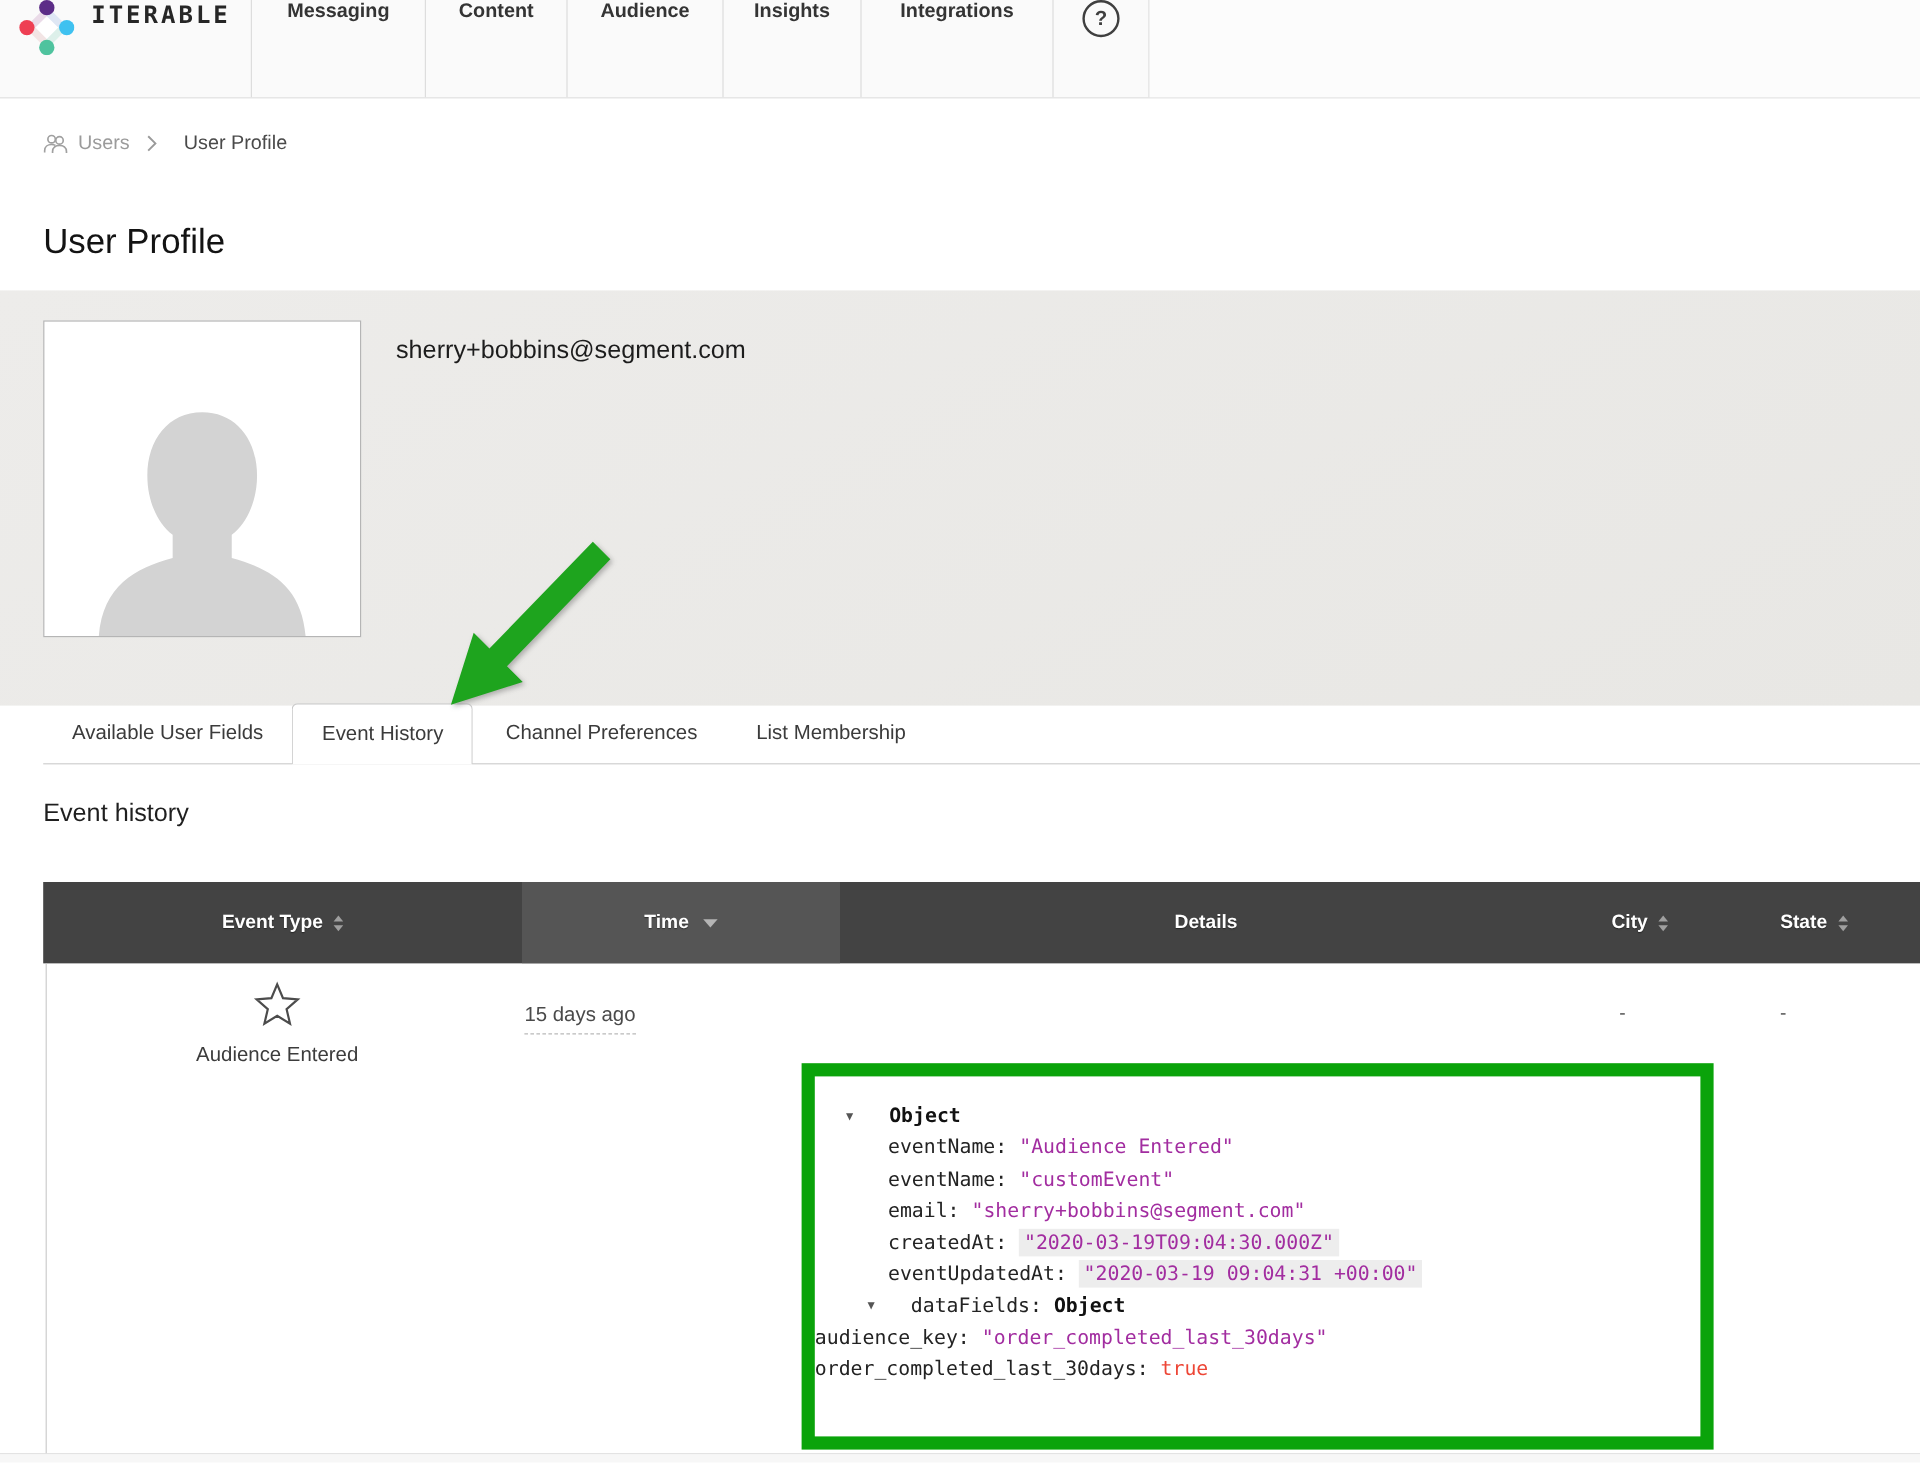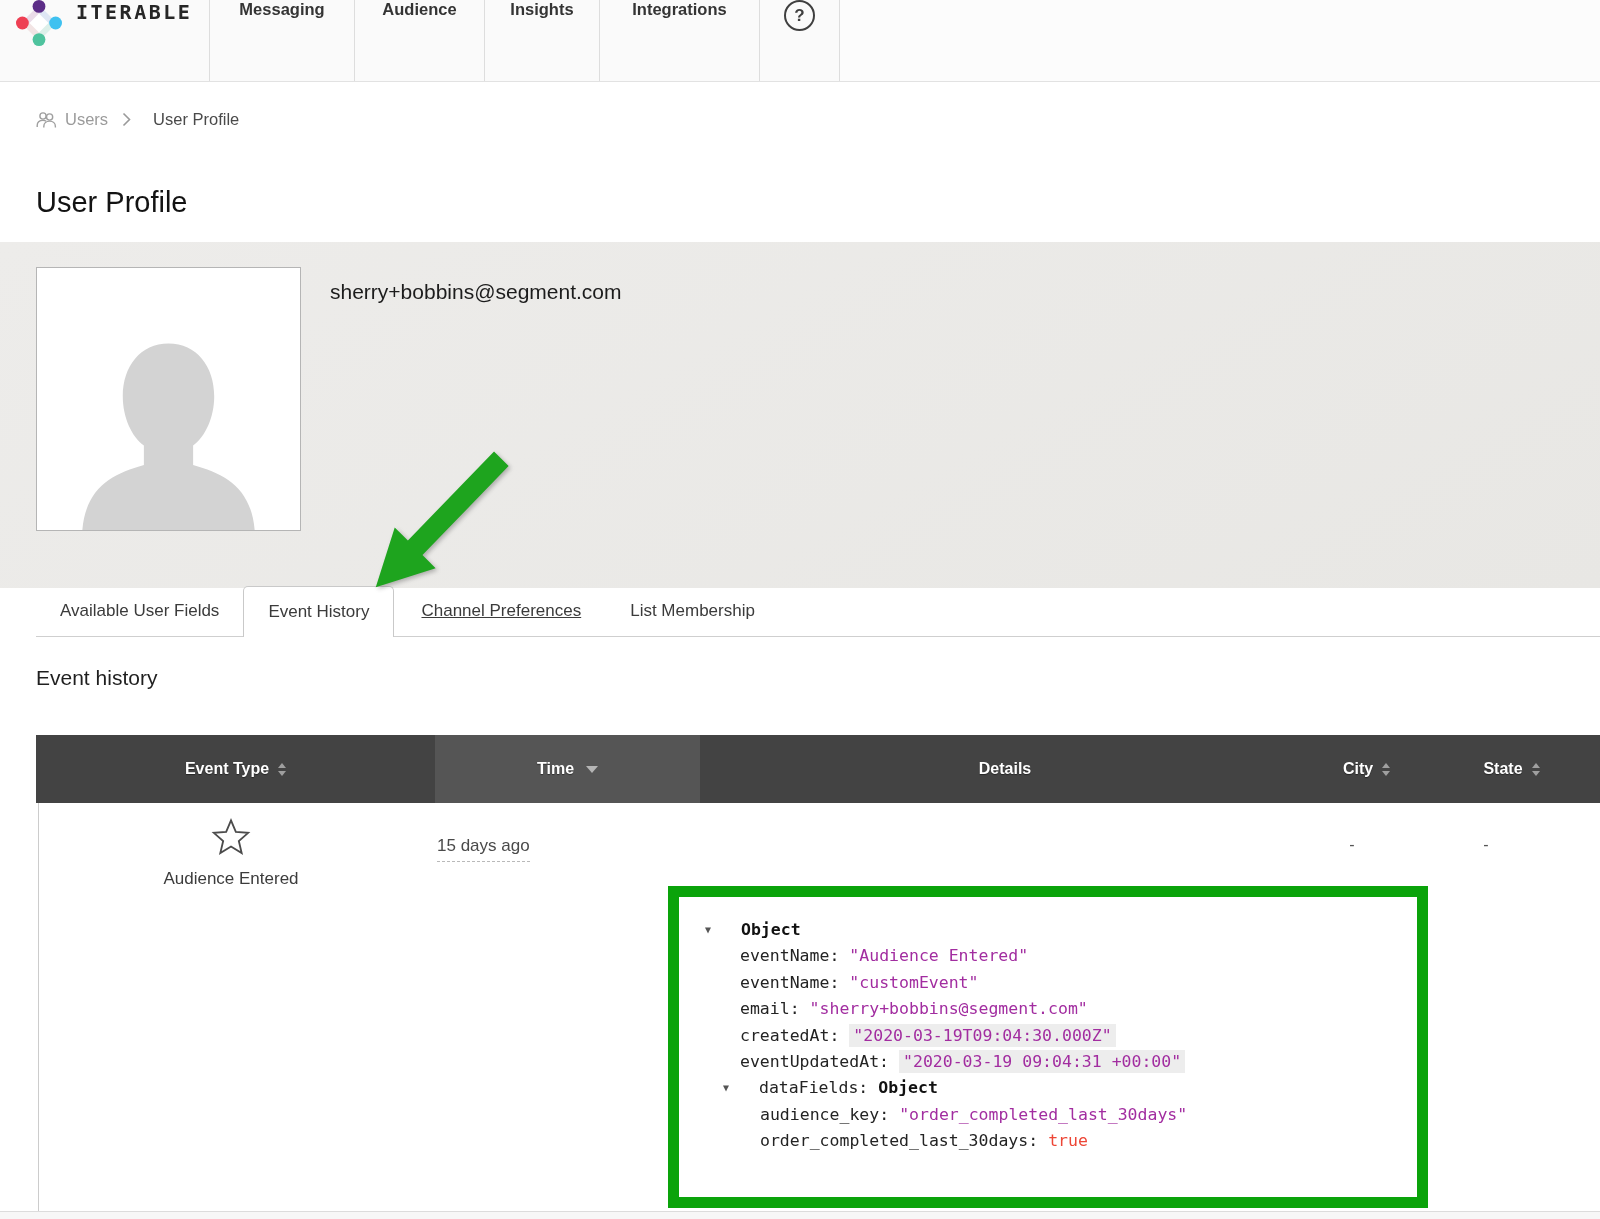--- a/index.html
+++ b/index.html
@@ -49,21 +49,21 @@
   .green-arrow{position:absolute;top:450px;left:364px;width:152px;height:146px;z-index:6;
                filter:drop-shadow(2px 2px 2px rgba(60,60,60,.35));}
 
   
   .tabs{position:absolute;top:586px;left:36px;right:0;height:51px;display:flex;
         align-items:stretch;border-bottom:1px solid #cfcfcf;}
   .tab{display:flex;align-items:center;font-size:17px;color:#3b3b3b;cursor:pointer;}
   .tab.t0{padding:0 24px;}
   .tab.t1{padding:0 24px;background:#fff;border:1px solid #c9c9c9;border-bottom:none;
           border-radius:5px 5px 0 0;margin-bottom:-1px;position:relative;z-index:2;}
-  .tab.t2{padding:0 27px;text-decoration:underline;}
+  .tab.t2{padding:0 27px;}
   .tab.t3{padding:0 22px;}
 
   
   .thead{position:absolute;top:735px;left:36px;right:0;height:68px;background:var(--header-dark);}
   .th{position:absolute;top:0;height:68px;display:flex;align-items:center;justify-content:center;
       gap:9px;color:#fff;font-size:16px;font-weight:bold;text-shadow:0 1px 1px rgba(0,0,0,.45);
       cursor:pointer;text-align:right;}
   .th-event{left:0;width:399px;}
   .th-time{left:399px;width:265px;background:var(--header-sorted);}
   .th-details{left:664px;width:610px;cursor:default;}
@@ -92,21 +92,21 @@
   .below-strip{position:absolute;top:1212px;left:0;right:0;height:7px;background:#f7f7f7;}
 
   
   .details-box{position:absolute;left:668px;top:83px;width:760px;height:322px;background:#fff;
                border:11px solid var(--annotation-green);padding-top:20px;overflow:hidden;}
   .jl{height:26.4px;line-height:26.4px;white-space:nowrap;
       font-family:"DejaVu Sans Mono",monospace;font-size:16.5px;}
   .l0{padding-left:26px;}
   .l1{padding-left:61px;}
   .l1t{padding-left:44px;}
-  .l2{padding-left:81px;}
+  .l2{}
   .exp{display:inline-block;width:12px;margin-right:24px;font-size:10px;color:#555;
        vertical-align:2px;cursor:pointer;}
   .k{color:var(--json-key);margin-right:10px;}
   .k-root{color:#111;font-weight:bold;margin-right:0;}
   .v{color:var(--json-string);}
   .v.hl{background:var(--json-highlight);padding:2px 4px;}
   .v-obj{color:#111;font-weight:bold;}
   .v-bool{color:var(--json-boolean);}
 </style>
 </head>
@@ -125,20 +125,23 @@
         <circle cx="23" cy="6.4" r="6.4" fill="var(--brand-purple)"></circle>
         <circle cx="39.6" cy="23" r="6.4" fill="var(--brand-blue)"></circle>
         <circle cx="23" cy="39.6" r="6.4" fill="var(--brand-teal)"></circle>
         <circle cx="6.4" cy="23" r="6.4" fill="var(--brand-red)"></circle>
       </svg>
       <span class="brand-text">ITERABLE</span>
     </div>
     <div class="nav-cell nav-item w-messaging">
       <span>Messaging</span>
     </div>
+    <div class="nav-cell nav-item w-content">
+      <span>Content</span>
+    </div>
     <div class="nav-cell nav-item w-audience">
       <span>Audience</span>
     </div>
     <div class="nav-cell nav-item w-insights">
       <span>Insights</span>
     </div>
     <div class="nav-cell nav-item w-integrations">
       <span>Integrations</span>
     </div>
     <div class="nav-cell w-help">

